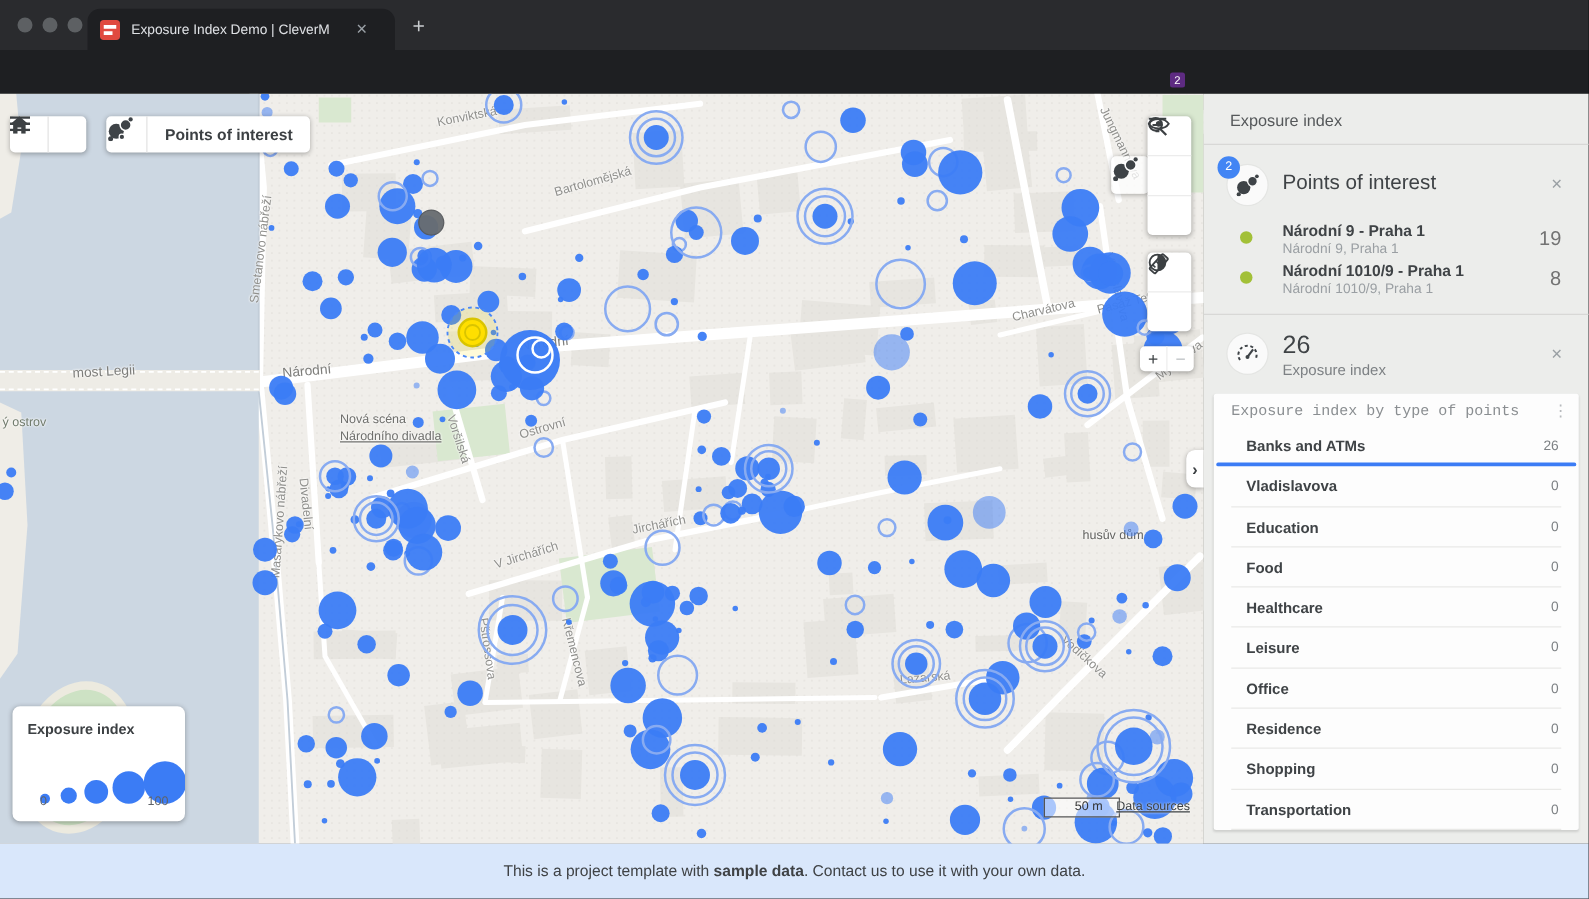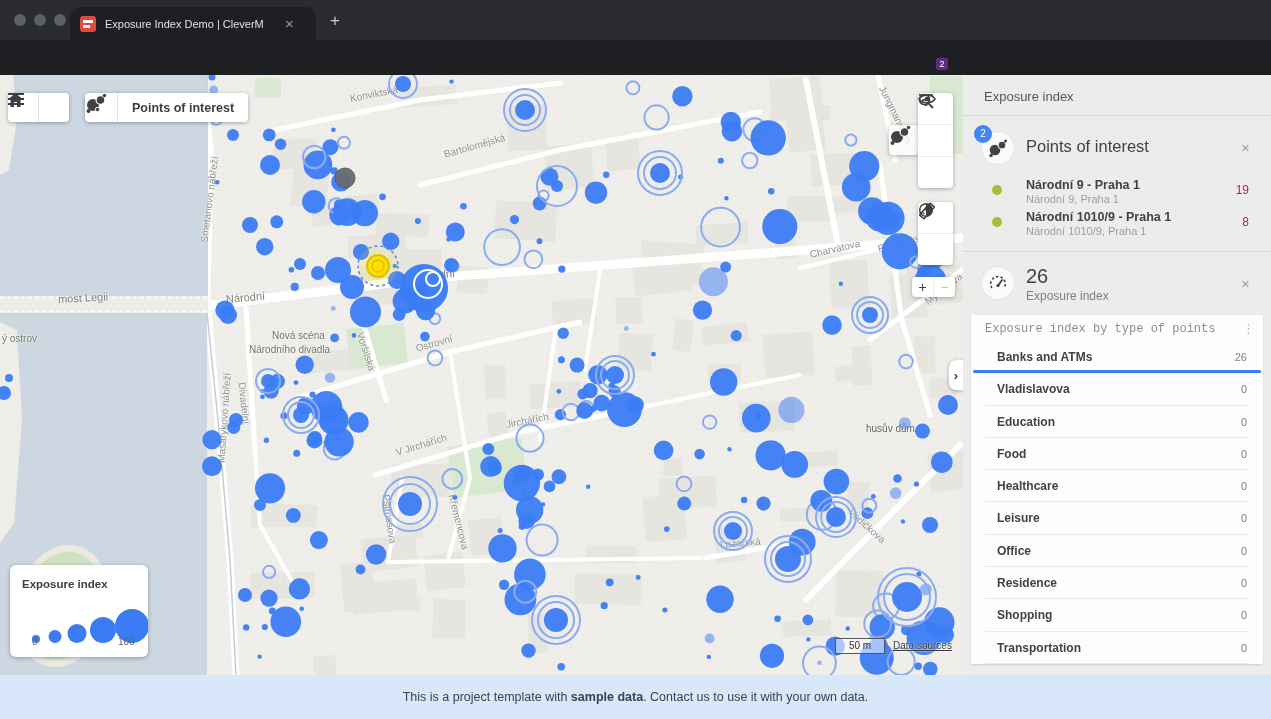--- a/index.html
+++ b/index.html
@@ -57,37 +57,37 @@
         font-size:14px;color:#3c4043;}
   #zoom-out-btn{color:#bdc1c4;border-left:1px solid #eee;}
   #chev-tab{left:949px;top:285px;width:14px;height:30px;border-radius:7px 0 0 7px;
             display:flex;align-items:center;justify-content:center;color:#3c4043;
             font-size:13px;font-weight:bold;}
   #legend{left:10px;top:490px;width:138px;height:92px;border-radius:6px;z-index:5;}
   #legend .t{font-size:11.5px;font-weight:bold;color:#3c4043;position:absolute;left:12px;top:13px;}
   #legend svg{position:absolute;left:0;top:0;}
   #legend .n{position:absolute;bottom:10px;font-size:10px;color:#5f6368;}
   #scalebox{position:absolute;left:835px;top:563px;width:48px;height:14px;border:1.5px solid #555;
-            background:rgba(255,255,255,.55);font-size:10px;color:#333;text-align:center;line-height:14px;z-index:4;}
+            background:rgba(255,255,255,.55);font-size:10px;color:#333;text-align:center;line-height:14px;z-index:4;padding-left:11px;}
   #datasources{position:absolute;left:893px;top:565px;font-size:10px;color:#3c4043;
                text-decoration:underline;text-shadow:0 0 2px #fff;z-index:4;}
   
   #sidebar{position:absolute;left:963px;top:75px;width:308px;height:600px;background:#ecedeb;}
   #sb-title{position:absolute;left:21px;top:14px;font-size:13px;color:#55585a;}
   .sb-div{position:absolute;left:0;width:308px;height:1px;background:#d8d8d6;}
   #poi-badge{position:absolute;left:11px;top:50px;width:18px;height:18px;border-radius:50%;
              background:#4285f4;color:#fff;font-size:10px;text-align:center;line-height:18px;z-index:2;}
   .ico-circle{position:absolute;width:32px;height:32px;border-radius:50%;background:#fafafa;
               box-shadow:0 0 0 1px rgba(0,0,0,.03);display:flex;align-items:center;justify-content:center;}
   #poi-head-title{position:absolute;left:63px;top:62px;font-size:16.5px;font-weight:500;color:#3f4346;}
   .sb-close{position:absolute;left:278px;font-size:15px;color:#9aa0a4;}
   .poi-item .dot{position:absolute;left:29px;width:10px;height:10px;border-radius:50%;background:#a2c037;}
   .poi-item .nm{position:absolute;left:63px;font-size:12.5px;font-weight:bold;color:#3f4346;}
   .poi-item .dt{position:absolute;left:63px;font-size:11px;color:#9a9fa3;}
-  .poi-item .vl{position:absolute;right:22px;font-size:12px;color:#be185d;}
+  .poi-item .vl{position:absolute;right:22px;font-size:16px;color:#737373;}
   #idx-val{position:absolute;left:63px;top:190px;font-size:20px;font-weight:500;color:#3f4346;}
   #idx-lbl{position:absolute;left:63px;top:214px;font-size:12px;color:#7d8184;}
   #breakdown{position:absolute;left:8px;top:240px;width:292px;height:349px;background:#fdfdfd;
              border-radius:2px;box-shadow:0 1px 2px rgba(0,0,0,.13);}
   #bd-head{position:absolute;left:14px;top:7px;font-size:12px;color:#8a8e91;font-family:Liberation Mono, monospace;}
   #bd-kebab{position:absolute;right:8px;top:6px;color:#b7babd;font-size:13px;}
   #bd-rows{position:absolute;left:0;top:26px;width:292px;}
   .bd-row{position:relative;height:32.3px;}
   .bd-row .lb{position:absolute;left:26px;top:9px;font-size:12px;font-weight:bold;color:#3f4346;}
   .bd-row .vv{position:absolute;right:16px;top:10px;font-size:11px;color:#7d8184;}
@@ -321,21 +321,21 @@
     <path d="M207,0 L207,221 M207,238 L218,345 L230,485 L236,600" stroke="#c2cdd8" stroke-width="1.5" fill="none"></path>
   </svg>
 
   <div id="street-labels">
       <div class="mlabel" style="left: 58px; top: 218px; transform: rotate(-3deg); font-size: 11px; color: rgb(125, 125, 122);">most Legii</div>
       <div class="mlabel" style="left: 204px; top: 162px; transform: rotate(-83deg);">Smetanovo nábřeží</div>
       <div class="mlabel" style="left: 221px; top: 382px; transform: rotate(-86deg);">Masarykovo nábřeží</div>
       <div class="mlabel" style="left: 226px; top: 218px; transform: rotate(-5deg); font-size: 11px; color: rgb(125, 125, 122);">Národní</div>
       <div class="mlabel" style="left: 416px; top: 196px; transform: rotate(-6deg); font-size: 11px; color: rgb(125, 125, 122);">Národní</div>
       <div class="mlabel" style="left: 272px; top: 255px; transform: rotate(0deg); color: rgb(111, 111, 108);">Nová scéna</div>
-      <div class="mlabel" style="left: 249px; top: 269px; transform: rotate(0deg); color: rgb(111, 111, 108);">Národního divadla</div>
+      <div class="mlabel" style="left: 272px; top: 269px; transform: rotate(0deg); color: rgb(111, 111, 108); text-decoration: underline;">Národního divadla</div>
       <div class="mlabel" style="left: 350px; top: 18px; transform: rotate(-11deg);">Konviktská</div>
       <div class="mlabel" style="left: 444px; top: 74px; transform: rotate(-16deg);">Bartolomějská</div>
       <div class="mlabel" style="left: 360px; top: 252px; transform: rotate(72deg);">Voršilská</div>
       <div class="mlabel" style="left: 416px; top: 268px; transform: rotate(-16deg);">Ostrovní</div>
       <div class="mlabel" style="left: 396px; top: 372px; transform: rotate(-17deg);">V Jirchářích</div>
       <div class="mlabel" style="left: 506px; top: 344px; transform: rotate(-11deg);">Jirchářích</div>
       <div class="mlabel" style="left: 452px; top: 414px; transform: rotate(76deg);">Křemencova</div>
       <div class="mlabel" style="left: 386px; top: 414px; transform: rotate(82deg);">Pštrossova</div>
       <div class="mlabel" style="left: 242px; top: 302px; transform: rotate(84deg);">Divadelní</div>
       <div class="mlabel" style="left: 886px; top: 122px; transform: rotate(76deg);">Vladislavova</div>

